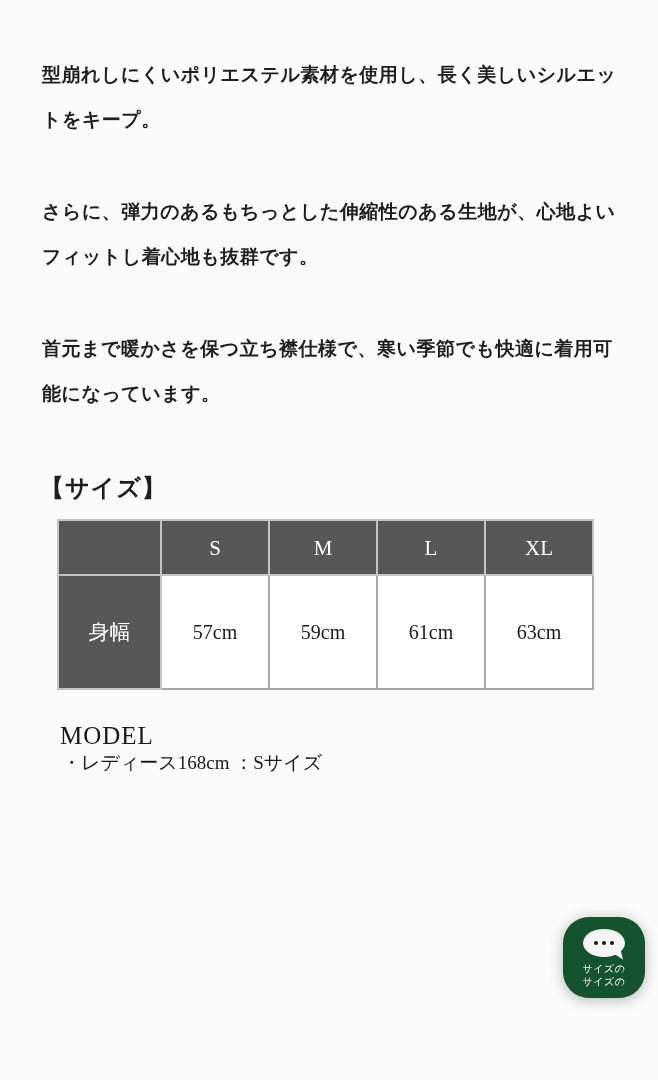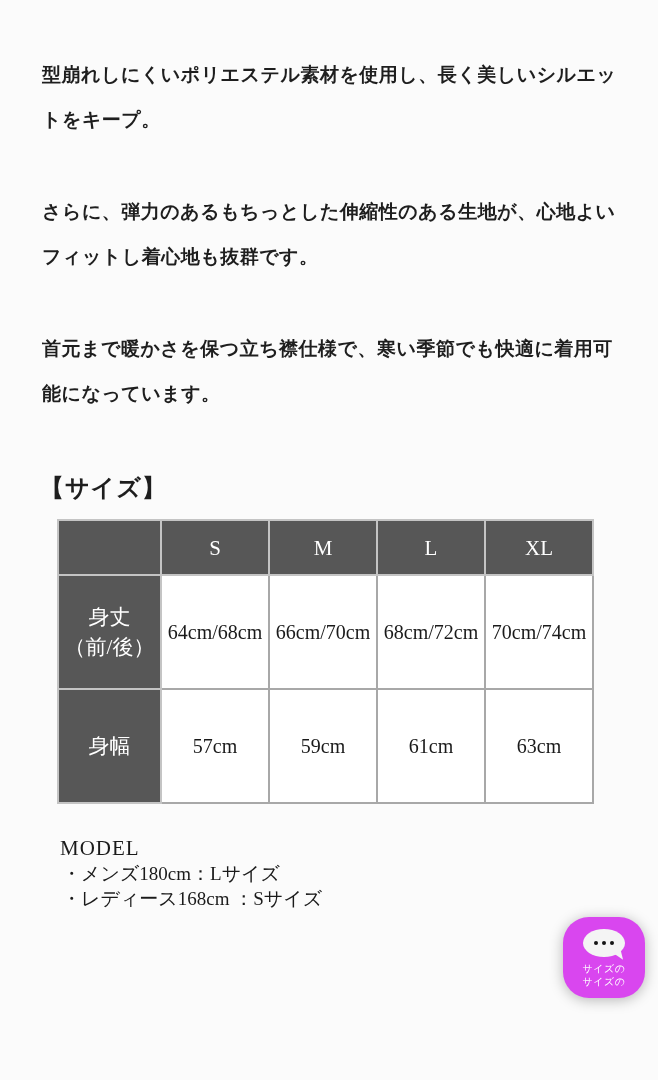--- a/index.html
+++ b/index.html
@@ -63,31 +63,31 @@
     background: #ffffff;
     color: #1a1a1a;
     font-size: 20px;
   }
 
   .model {
     font-family: "Liberation Serif", "DejaVu Serif", serif;
     margin: 32px 0 0 60px;
     color: #1a1a1a;
   }
-  .model-title { font-size: 21px; letter-spacing: 1px; }
+  .model-title { font-size: 25px; letter-spacing: 1px; }
   .model-item { font-size: 19px; line-height: 25px; margin-left: 2px; }
   .model-item:first-of-type { margin-top: 3px; }
 
   .chat-button {
     position: absolute;
     right: 13px;
     bottom: 82px;
     width: 82px;
     height: 81px;
-    background: #d946ef;
+    background: #14532d;
     border-radius: 26px;
     box-shadow: 0 2px 14px rgba(0,0,0,0.28);
     display: flex;
     flex-direction: column;
     align-items: center;
     justify-content: center;
     cursor: pointer;
   }
   .bubble {
     position: relative;
@@ -151,39 +151,31 @@
       <tr>
           <th class="dark-cell"></th>
           <th class="dark-cell">S</th>
           <th class="dark-cell">M</th>
           <th class="dark-cell">L</th>
           <th class="dark-cell">XL</th>
         </tr>
     </thead>
     <tbody>
         <tr>
-          <th class="dark-cell">身丈<br>（前/後）</th>
-          <td>64cm/68cm</td>
-          <td>66cm/70cm</td>
-          <td>68cm/72cm</td>
-          <td>70cm/74cm</td>
-        </tr>
-        <tr>
           <th class="dark-cell">身幅</th>
           <td>57cm</td>
           <td>59cm</td>
           <td>61cm</td>
           <td>63cm</td>
         </tr>
       </tbody>
   </table>
 
   <div class="model">
     <div class="model-title">MODEL</div>
-    <div class="model-item">・メンズ180cm：Lサイズ</div>
     <div class="model-item">・レディース168cm ：Sサイズ</div>
   </div>
 
   <div class="chat-button">
     <div class="bubble">
       <span class="dot"></span>
       <span class="dot"></span>
       <span class="dot"></span>
       <span class="tail"></span>
     </div>

